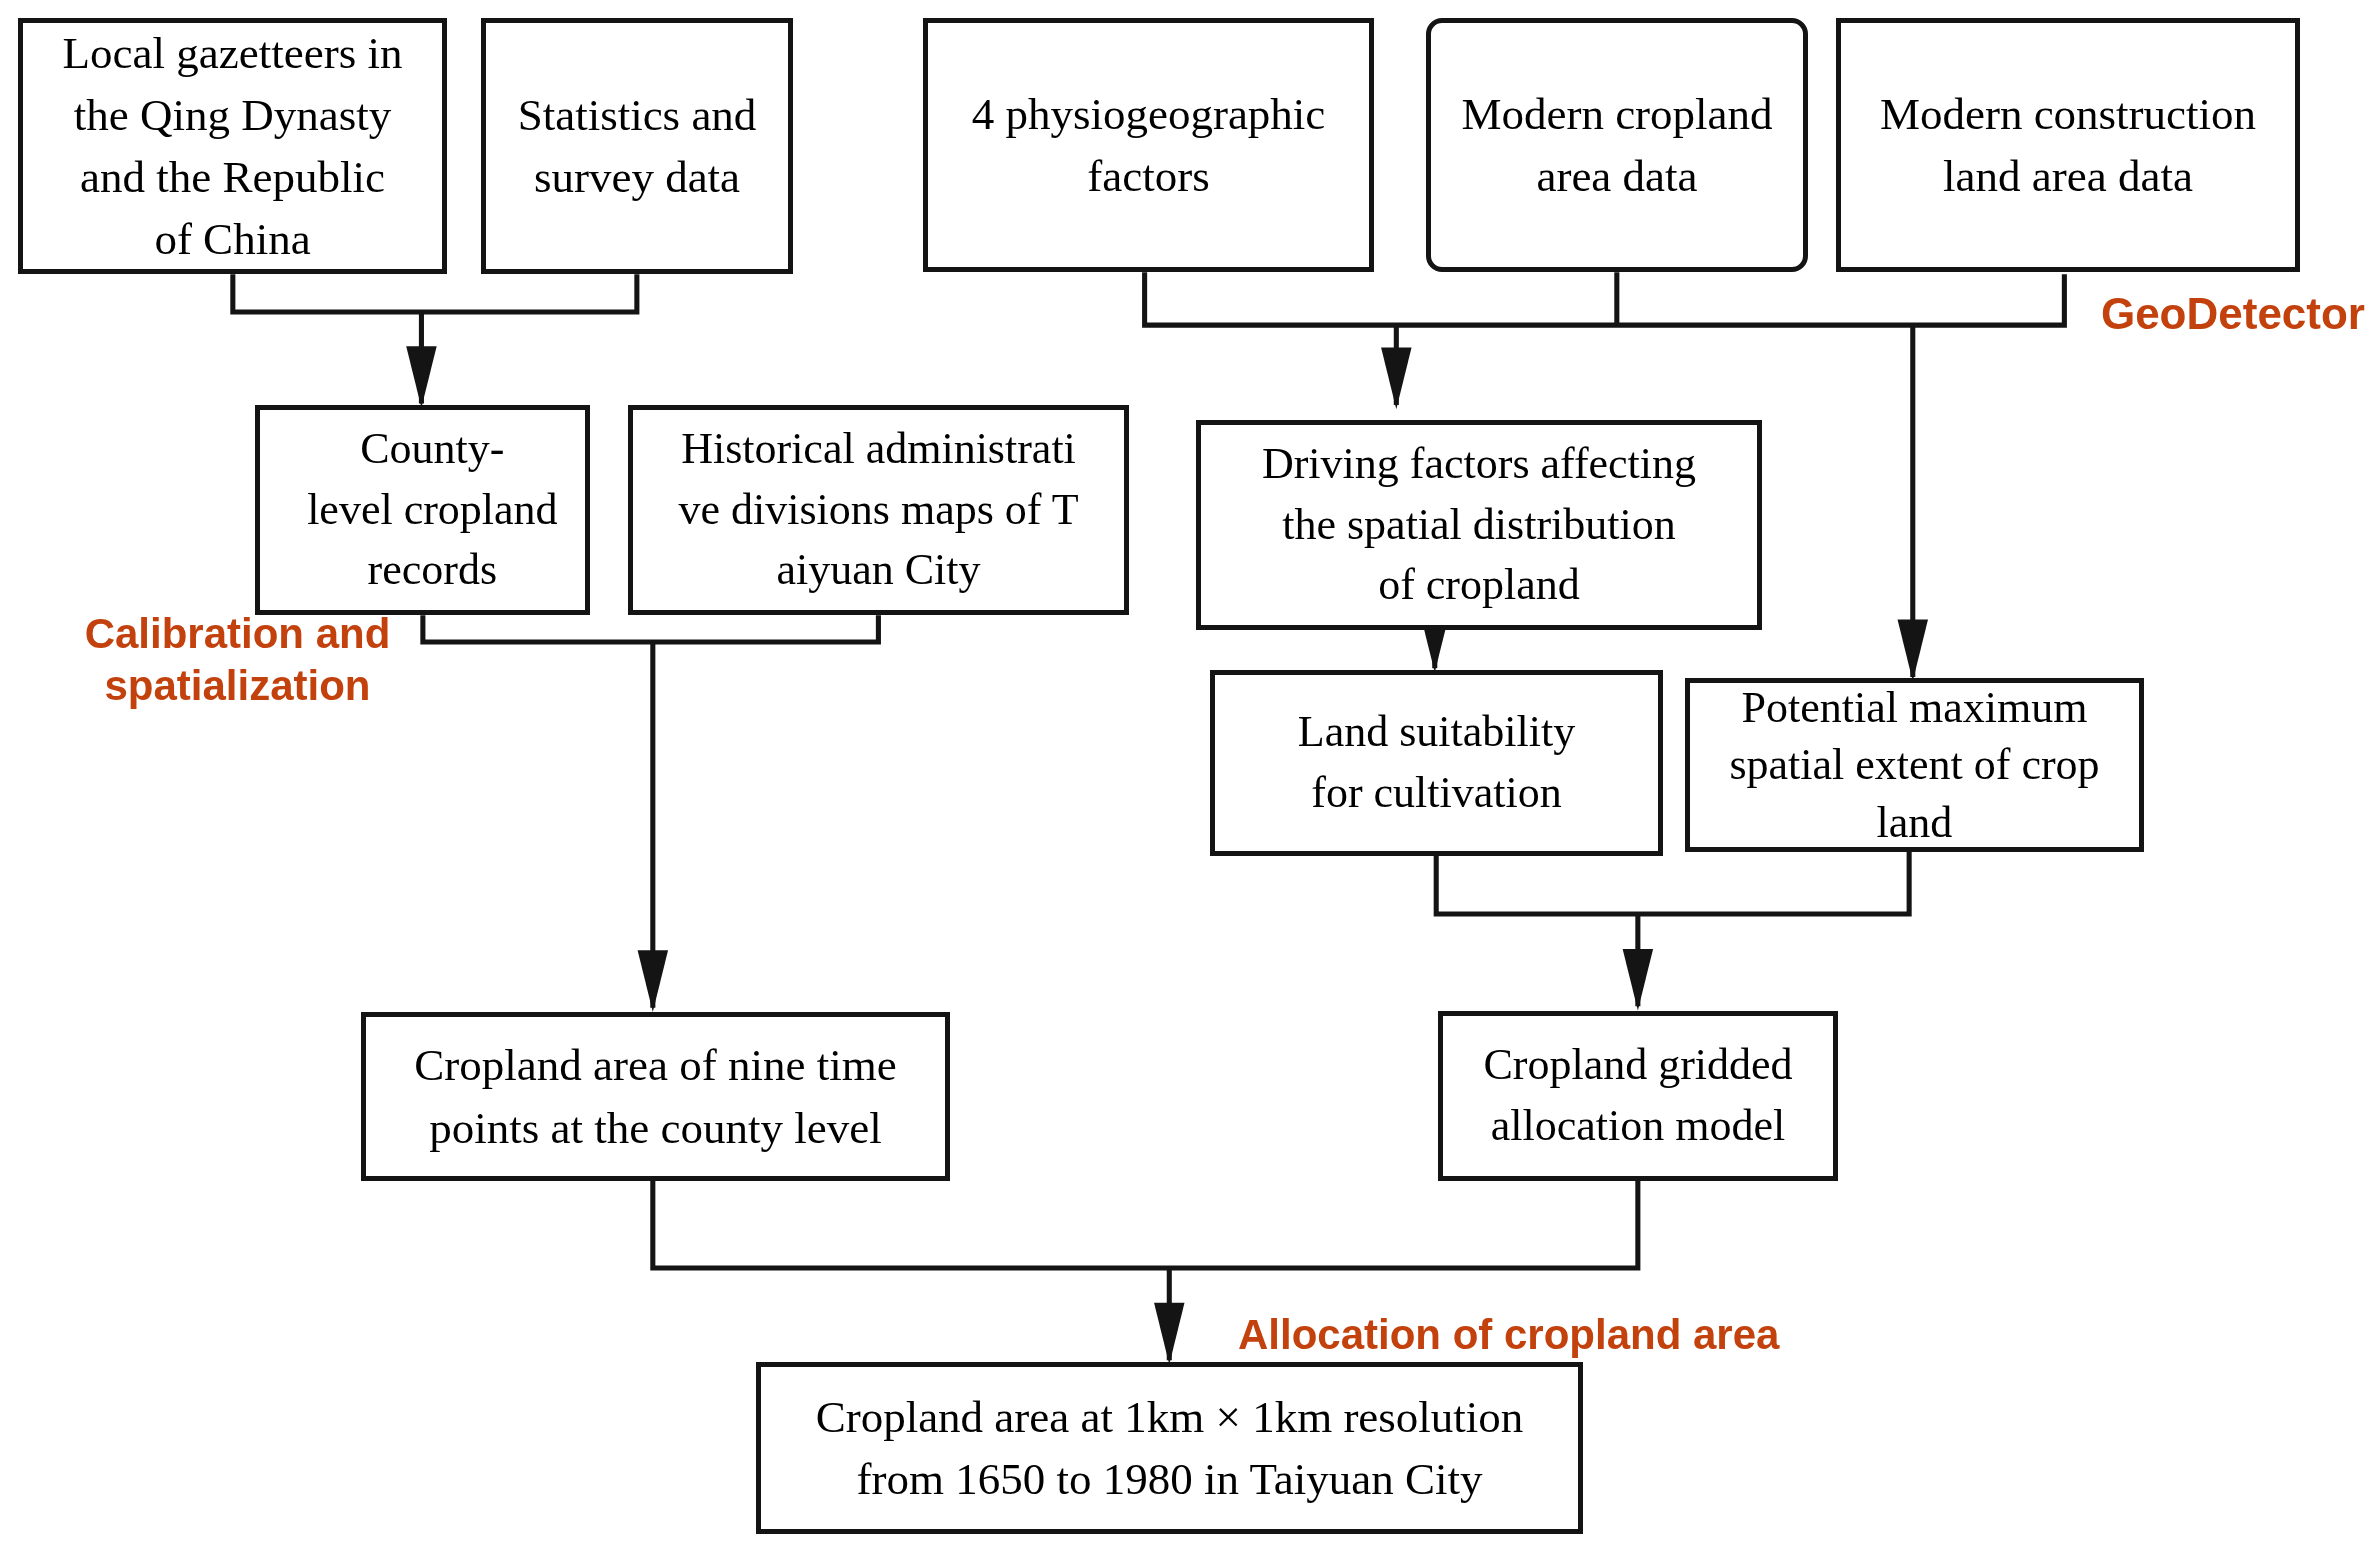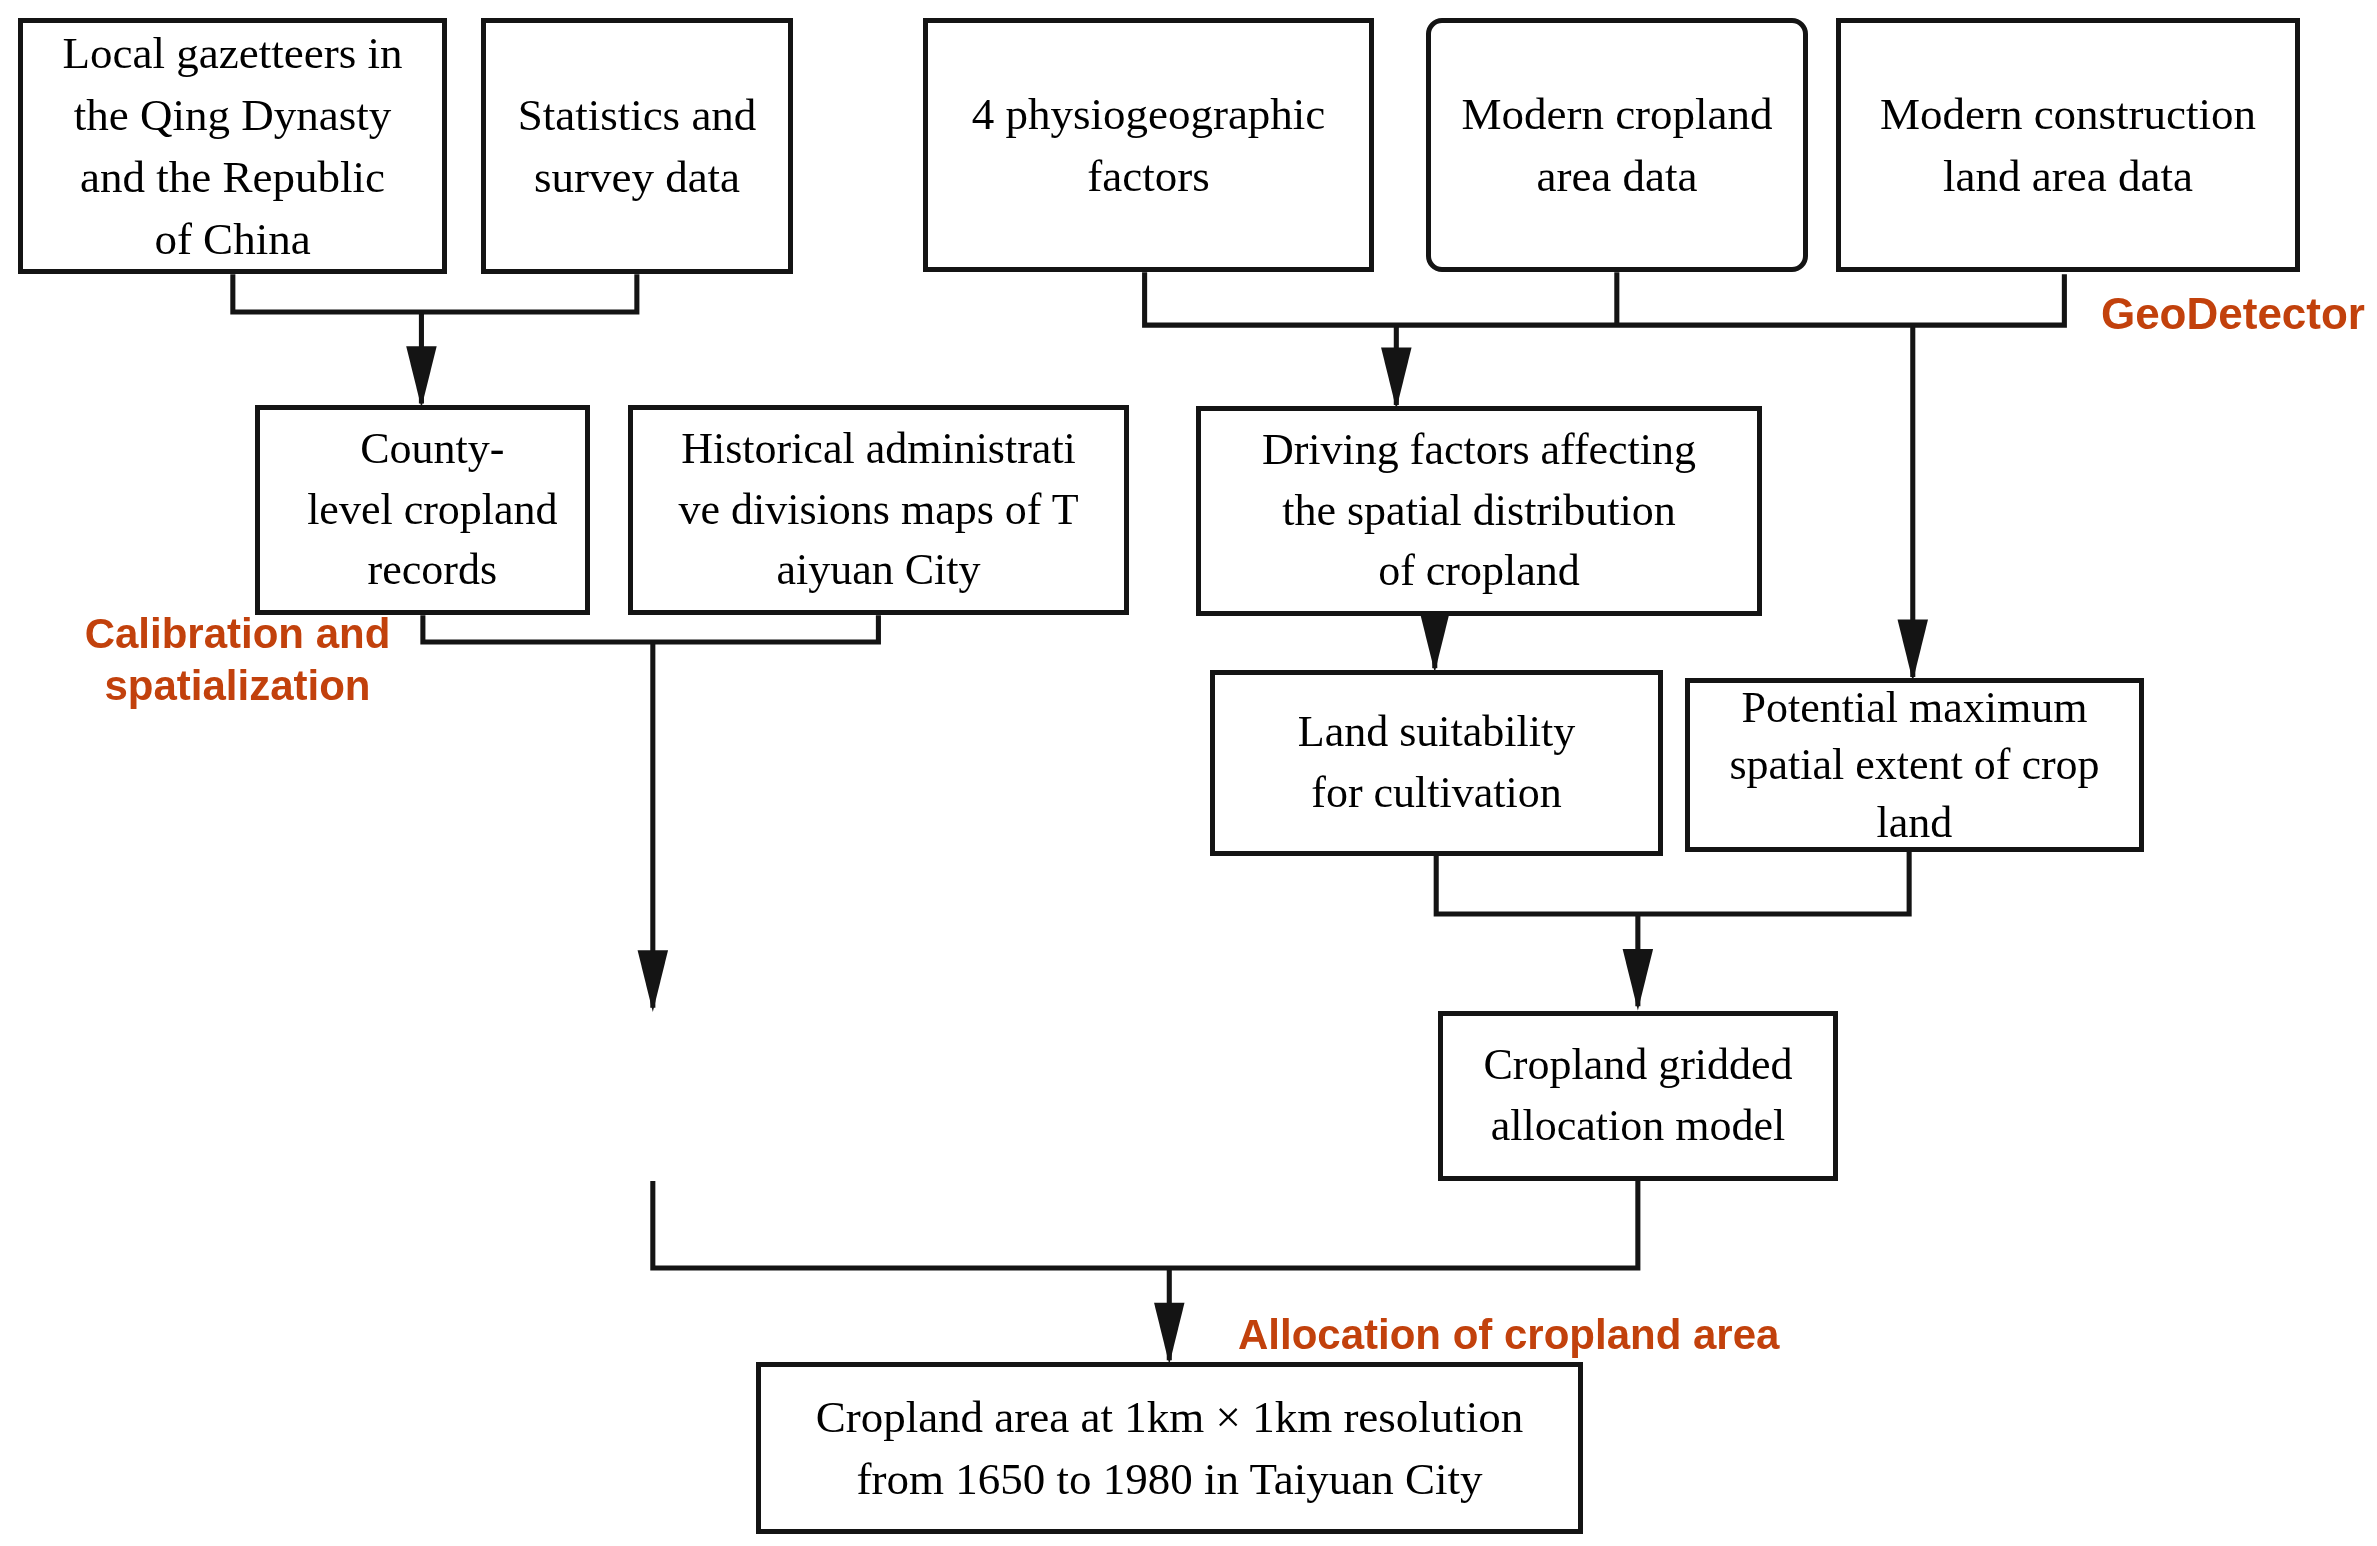--- a/index.html
+++ b/index.html
@@ -118,31 +118,33 @@
 spatialization</div>
 
   <div class="box" style="left:255px; top:405px; width:335px; height:210px; font-size:44px;padding-left:27px;">County-
 level cropland
 records</div>
 
   <div class="box" style="left:628px; top:405px; width:501px; height:210px; font-size:44px;">Historical administrati
 ve divisions maps of T
 aiyuan City</div>
 
-  <div class="box" style="left:1196px; top:406px; width:566px; height:210px; font-size:44px;">Driving factors affecting
+  <div class="box" style="left:1196px; top:420px; width:566px; height:210px; font-size:44px;">Driving factors affecting
 the spatial distribution
 of cropland</div>
 
   <div class="box" style="left:1210px; top:670px; width:453px; height:186px; font-size:44px;">Land suitability
 for cultivation</div>
 
   <div class="box" style="left:1685px; top:678px; width:459px; height:174px; font-size:44px; line-height:1.3;">Potential maximum
 spatial extent of crop
 land</div>
 
+  <div class="box" style="left:361px; top:1012px; width:589px; height:169px;">Cropland area of nine time
+points at the county level</div>
 
   <div class="box" style="left:1438px; top:1011px; width:400px; height:170px; font-size:44px;">Cropland gridded
 allocation model</div>
 
   <div class="annot" style="left:1238px; top:1309px; width:617px; text-align:left;">Allocation of cropland area</div>
 
   <div class="box" style="left:756px; top:1362px; width:827px; height:172px;">Cropland area at 1km × 1km resolution
 from 1650 to 1980 in Taiyuan City</div>
 
 </div>

